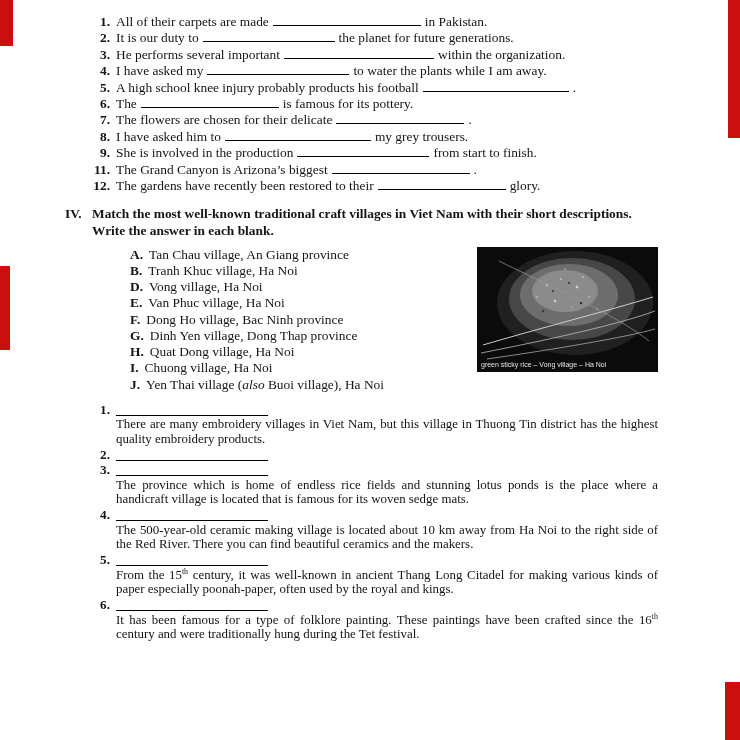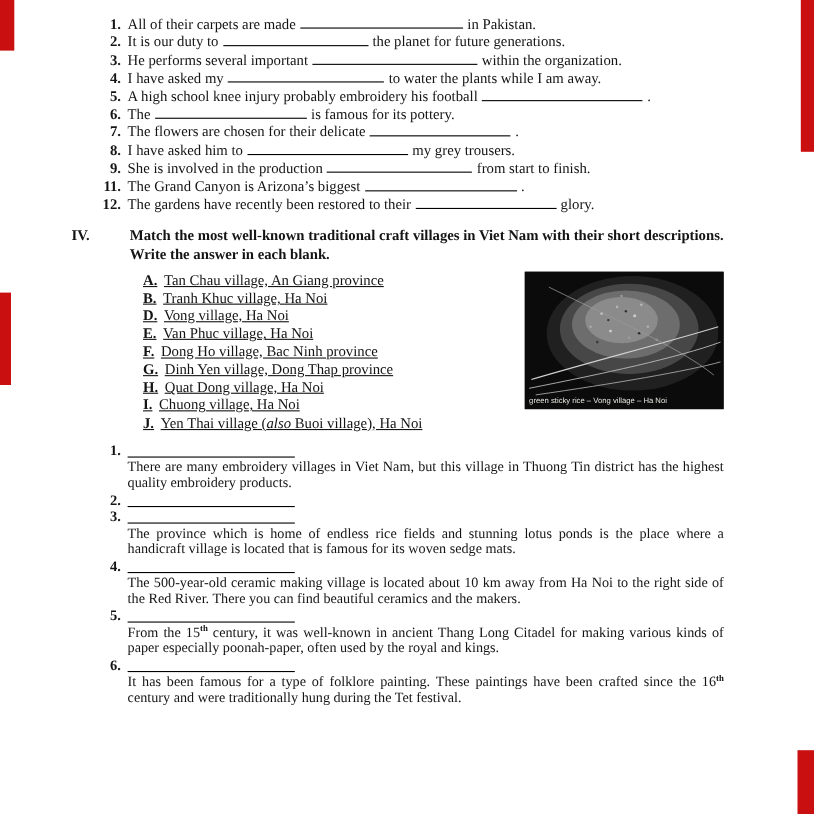--- a/index.html
+++ b/index.html
@@ -23,25 +23,25 @@
   .num { flex:0 0 24px; text-align:right; font-weight:bold; margin-right:6px; }
   .txt { flex:1; }
   .blank {
     display:inline-block;
     border-bottom:1px solid #000;
     height:12px;
     margin:0 4px;
     vertical-align:baseline;
   }
 
-  .h4 { display:flex; margin:12px 0 8px -21px; font-weight:bold; font-size:13.4px; line-height:16.2px;gap:26px; }
+  .h4 { display:flex; margin:12px 0 8px -21px; font-weight:bold; font-size:13.4px; line-height:16.2px; }
   .h4num { flex:0 0 27px; }
   .h4text { flex:1; }
 
-  .opt-wrap { overflow:hidden; margin-bottom:10px;text-decoration:underline; }
+  .opt-wrap { overflow:hidden; margin-bottom:10px; }
   .photo {
     float:right; width:181px; height:127px;
     position:relative; background:#000; margin:-2px 0 6px 14px;
   }
   .photo svg { position:absolute; left:0; top:0; width:100%; height:100%; }
   .caption {
     position:absolute; left:4px; right:2px; bottom:3px;
     font-family:"Liberation Sans","DejaVu Sans",sans-serif;
     font-size:7px; line-height:8px; color:#e4e8e0;
   }
@@ -51,21 +51,21 @@
 
   .q { margin-bottom:1px; }
   .q-head { display:flex; font-size:13.2px; line-height:14.6px; }
   .q-head .num { flex:0 0 24px; }
   .qblank { width:152px; height:13px; margin:0; }
   .q-text {
     margin-left:30px; margin-bottom:2px;
     font-size:12.9px; line-height:14.2px;
     text-align:justify;
   }
-  sup { font-size:0.62em; vertical-align:super; line-height:0;font-weight:bold; }
+  sup { font-size:0.62em; vertical-align:super; line-height:0; }
 
   .footer {
     position:absolute; left:86px; right:82px; top:744px;
     border-top:1.4px solid #000;
     padding-top:4px;
     text-align:right;
     font-weight:bold; font-style:italic;
     font-size:10px; line-height:14px;
   }
 </style>
@@ -91,21 +91,21 @@
     <div class="row">
       <span class="num">3.</span>
       <span class="txt"><span>He performs several important</span><span class="blank" style="width:150px"></span><span>within the organization.</span></span>
     </div>
     <div class="row">
       <span class="num">4.</span>
       <span class="txt"><span>I have asked my</span><span class="blank" style="width:142px"></span><span>to water the plants while I am away.</span></span>
     </div>
     <div class="row">
       <span class="num">5.</span>
-      <span class="txt"><span>A high school knee injury probably embroidery his football</span><span class="blank" style="width:146px"></span><span>.</span></span>
+      <span class="txt"><span>A high school knee injury probably products his football</span><span class="blank" style="width:146px"></span><span>.</span></span>
     </div>
     <div class="row">
       <span class="num">6.</span>
       <span class="txt"><span>The</span><span class="blank" style="width:138px"></span><span>is famous for its pottery.</span></span>
     </div>
     <div class="row">
       <span class="num">7.</span>
       <span class="txt"><span>The flowers are chosen for their delicate</span><span class="blank" style="width:128px"></span><span>.</span></span>
     </div>
     <div class="row">

